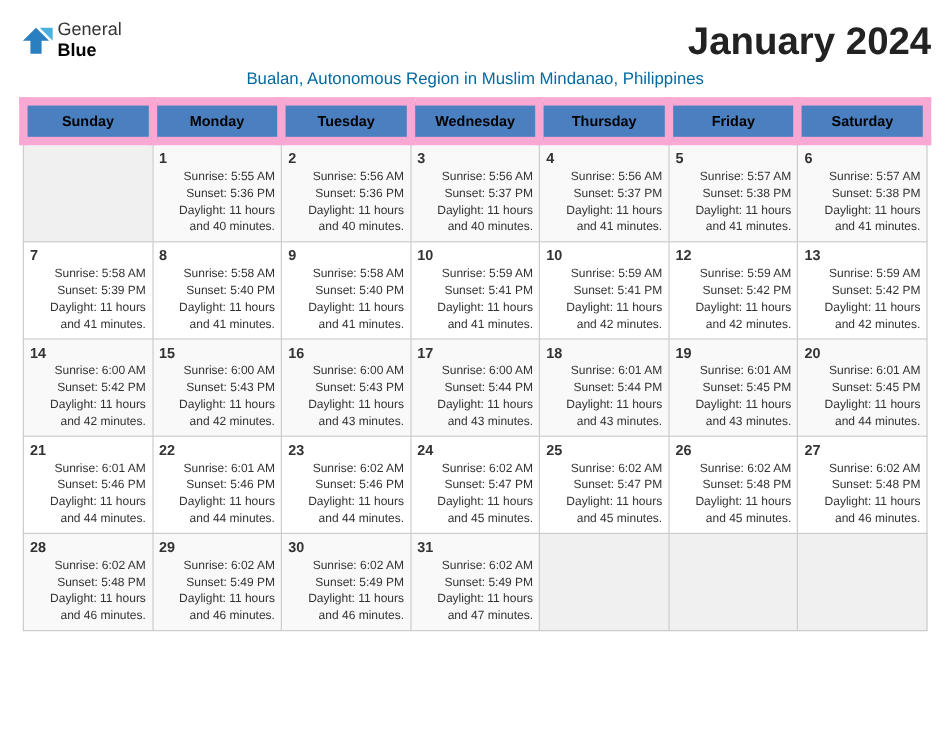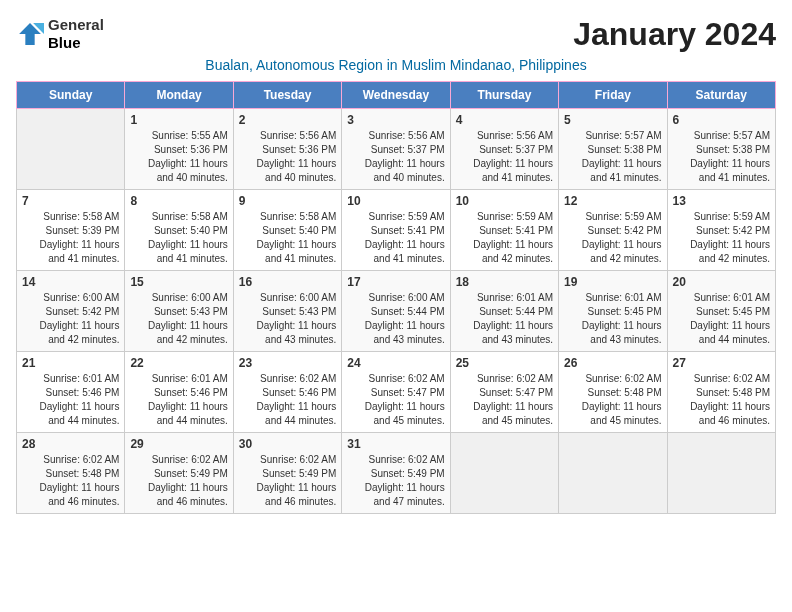--- a/index.html
+++ b/index.html
@@ -14,21 +14,21 @@
       display: flex;
       align-items: flex-start;
       justify-content: space-between;
       margin-bottom: 4px;
     }
     .logo {
       display: flex;
       align-items: center;
       gap: 4px;
     }
-    .logo-text-general { font-size: 15px; font-weight: bold; color: #333; }
+    .logo-text-general { font-size: 15px; font-weight: normal; color: #333; }
     .logo-text-blue { font-size: 15px; font-weight: bold; color: #000000; }
     .logo-icon {
       width: 28px;
       height: 28px;
     }
     .month-title {
       font-size: 32px;
       font-weight: bold;
       color: #222;
       text-align: right;
@@ -39,25 +39,25 @@
       color: #0369a1;
       margin-bottom: 8px;
     }
     table {
       width: 100%;
       border-collapse: collapse;
       font-size: 11px;
     }
     thead tr th {
       background-color: #4a7fc0;
-      color: #ffffff;
+      color: #000000;
       padding: 6px 14px;
       text-align: center;
       font-size: 12px;
-      border: 1px solid #f9a8d4;
+      border: 7px solid #f9a8d4;
     }
     tbody tr td {
       border: 1px solid #ccc;
       vertical-align: top;
       padding: 4px 5px;
       width: calc(100% / 7);
       min-height: 80px;
       height: 80px;
       color: #333;
       background: #fff;

